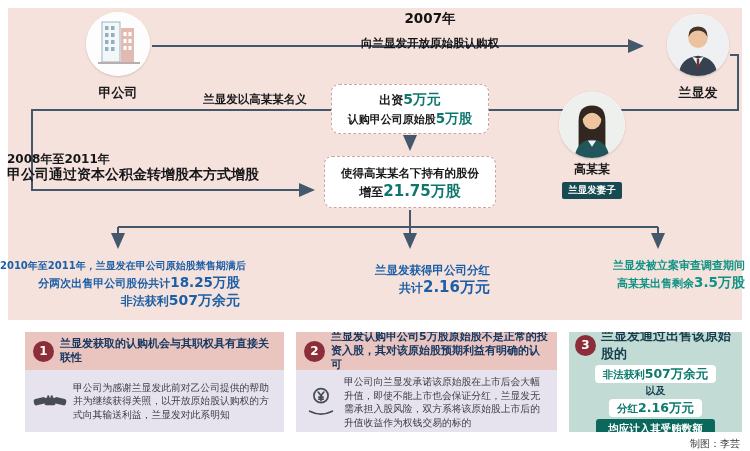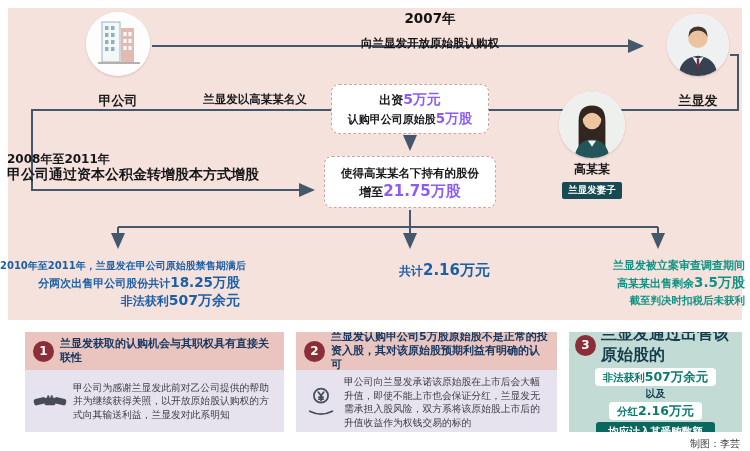--- a/index.html
+++ b/index.html
@@ -6,42 +6,42 @@
   body { font-family:"DejaVu Sans","Liberation Sans",sans-serif; background:#fff; }
   .stage { position:relative; width:750px; height:451px; background:#fff; overflow:hidden; }
   .abs { position:absolute; }
   .pink { left:8px; top:8px; width:734px; height:312px; background:#f5e2dd; }
   svg.arrows { left:0; top:0; pointer-events:none; }
   .al { stroke:#44576b; stroke-width:2; fill:none; }
   .mk { marker-end:url(#ah); }
 
   .actor { text-align:center; }
   .circ { border-radius:50%; overflow:hidden; background:#fff; margin:0 auto; box-shadow:0 1px 2px rgba(120,80,80,.25); }
-  .actor-label { font-weight:bold; color:#1b1b1b; margin-top:16px; font-size:13px; }
+  .actor-label { font-weight:bold; color:#1b1b1b; margin-top:8px; font-size:13px; }
   .company-actor { left:84px; top:12px; width:68px; }
   .company-circ { width:64px; height:64px; }
   .lan-actor { left:664px; top:14px; width:68px; }
   .lan-circ { width:62px; height:62px; }
   .gao-actor { left:552px; top:92px; width:80px; }
   .gao-circ { width:66px; height:66px; }
   .gao-name { font-size:12px; margin-top:3px; font-weight:bold; color:#1b1b1b; }
   .chip { display:inline-block; background:#174a52; color:#fff; font-size:9.5px; font-weight:bold; padding:2px 6px; margin-top:2px; border-radius:2px; }
 
   .tblock { left:195px; top:10px; width:470px; text-align:center; color:#141414; }
   .t-year { font-size:13.5px; font-weight:bold; line-height:17px; }
   .t-l1 { font-size:11px; font-weight:bold; line-height:14px; margin-top:2px; white-space:nowrap; }
   .t-l2 { font-size:11.5px; font-weight:bold; line-height:15px; margin-top:9px; }
 
   .via { left:180px; top:92px; width:150px; text-align:center; font-size:11.5px; font-weight:bold; color:#17171a; }
 
   .dbox { background:#fff; border:1.5px dashed #cfa49d; border-radius:8px; display:flex; flex-direction:column; align-items:center; justify-content:center; text-align:center; }
   .invest { left:331px; top:84px; width:158px; height:50px; }
   .holding { left:324px; top:156px; width:172px; height:52px; }
   .dl { font-weight:bold; color:#17171a; line-height:18px; }
-  .num-teal { color:#8b5cf6; font-weight:bold; }
+  .num-teal { color:#0f766e; font-weight:bold; }
 
   .increase { left:7px; top:151px; width:248px; color:#17171a; font-weight:bold; }
   .inc1 { font-size:12px; line-height:16px; }
   .inc2 { font-size:14px; line-height:14px; white-space:nowrap; }
 
   .f10{font-size:10px}.f105{font-size:10.5px}.f11{font-size:11px}.f115{font-size:11.5px}.f12{font-size:12px}
   .big135{font-size:13.5px}.big14{font-size:14px}.big15{font-size:15px}
   .nowrap{white-space:nowrap}
 
   .outcome { text-align:right; font-weight:bold; }
@@ -55,21 +55,21 @@
   .cb2 { left:296px; width:261px; }
   .cbox-h { background:#eac5bf; display:flex; align-items:center; gap:6px; padding:4px 8px; min-height:38px; }
   .numc { width:21px; height:21px; border-radius:50%; background:#8c2e39; color:#fff; font-size:12px; font-weight:bold; display:flex; align-items:center; justify-content:center; flex:0 0 21px; }
   .cbox-ht { font-size:11px; font-weight:bold; color:#153761; line-height:14px; text-align:left; }
   .cbox-b { background:#e6e2ee; flex:1; display:flex; align-items:center; gap:6px; padding:5px 8px; }
   .cicon { flex:0 0 34px; height:34px; }
   .cbox-bt { font-size:9.8px; color:#3d3d47; line-height:13.5px; text-align:left; }
 
   .cb3 { left:569px; top:332px; width:173px; height:100px; background:#c2dcd5; display:flex; flex-direction:column; align-items:center; justify-content:center; padding:3px 6px; gap:2px; overflow:hidden; }
   .c3row { display:flex; align-items:center; gap:5px; align-self:flex-start; }
-  .c3lead { font-size:16px; font-weight:bold; color:#143c4c; }
+  .c3lead { font-size:13px; font-weight:bold; color:#143c4c; }
   .pill { background:#fff; border-radius:4px; padding:1px 8px; color:#0c7a6c; font-weight:bold; font-size:10.5px; line-height:15px; }
   .bignum { font-size:12.5px; }
   .c3mid { font-size:10px; font-weight:bold; color:#143c4c; line-height:12px; }
   .c3final { background:#0b685d; color:#fff; font-weight:bold; font-size:10.5px; padding:2px 12px; border-radius:3px; line-height:14px; }
 
   .credit { right:10px; top:437px; font-size:10px; color:#3c3c3c; }
 </style>
 </head>
 <body>
 
@@ -174,27 +174,27 @@
     <div class="dl f12"><span>增至</span><span class="num-teal big15">21.75万股</span></div>
   </div>
 
   <div class="abs outcome out-left">
     <div class="f10 ol nowrap">2010年至2011年，兰显发在甲公司原始股禁售期满后</div>
     <div class="f11 ol nowrap"><span>分两次出售甲公司股份共计</span><span class="big135">18.25万股</span></div>
     <div class="f12 ol"><span>非法获利</span><span class="big14">507万余元</span></div>
   </div>
 
   <div class="abs outcome out-center">
+    <div class="f115 ol">兰显发获得甲公司分红</div>
     <div class="f12 ol"><span>共计</span><span class="big15">2.16万元</span></div>
   </div>
 
   <div class="abs outcome out-right">
     <div class="f11 ol">兰显发被立案审查调查期间</div>
     <div class="f11 ol nowrap"><span>高某某出售剩余</span><span class="big135">3.5万股</span></div>
-    <div class="f105 ol">截至判决时扣税后未获利</div>
   </div>
 
   <div class="abs cbox cb1">
     <div class="cbox-h">
       <div class="numc">1</div>
       <div class="cbox-ht">兰显发获取的认购机会与其职权具有直接关联性</div>
     </div>
     <div class="cbox-b">
       <span class="cicon">
         <svg viewBox="0 0 48 48" width="34" height="34">

